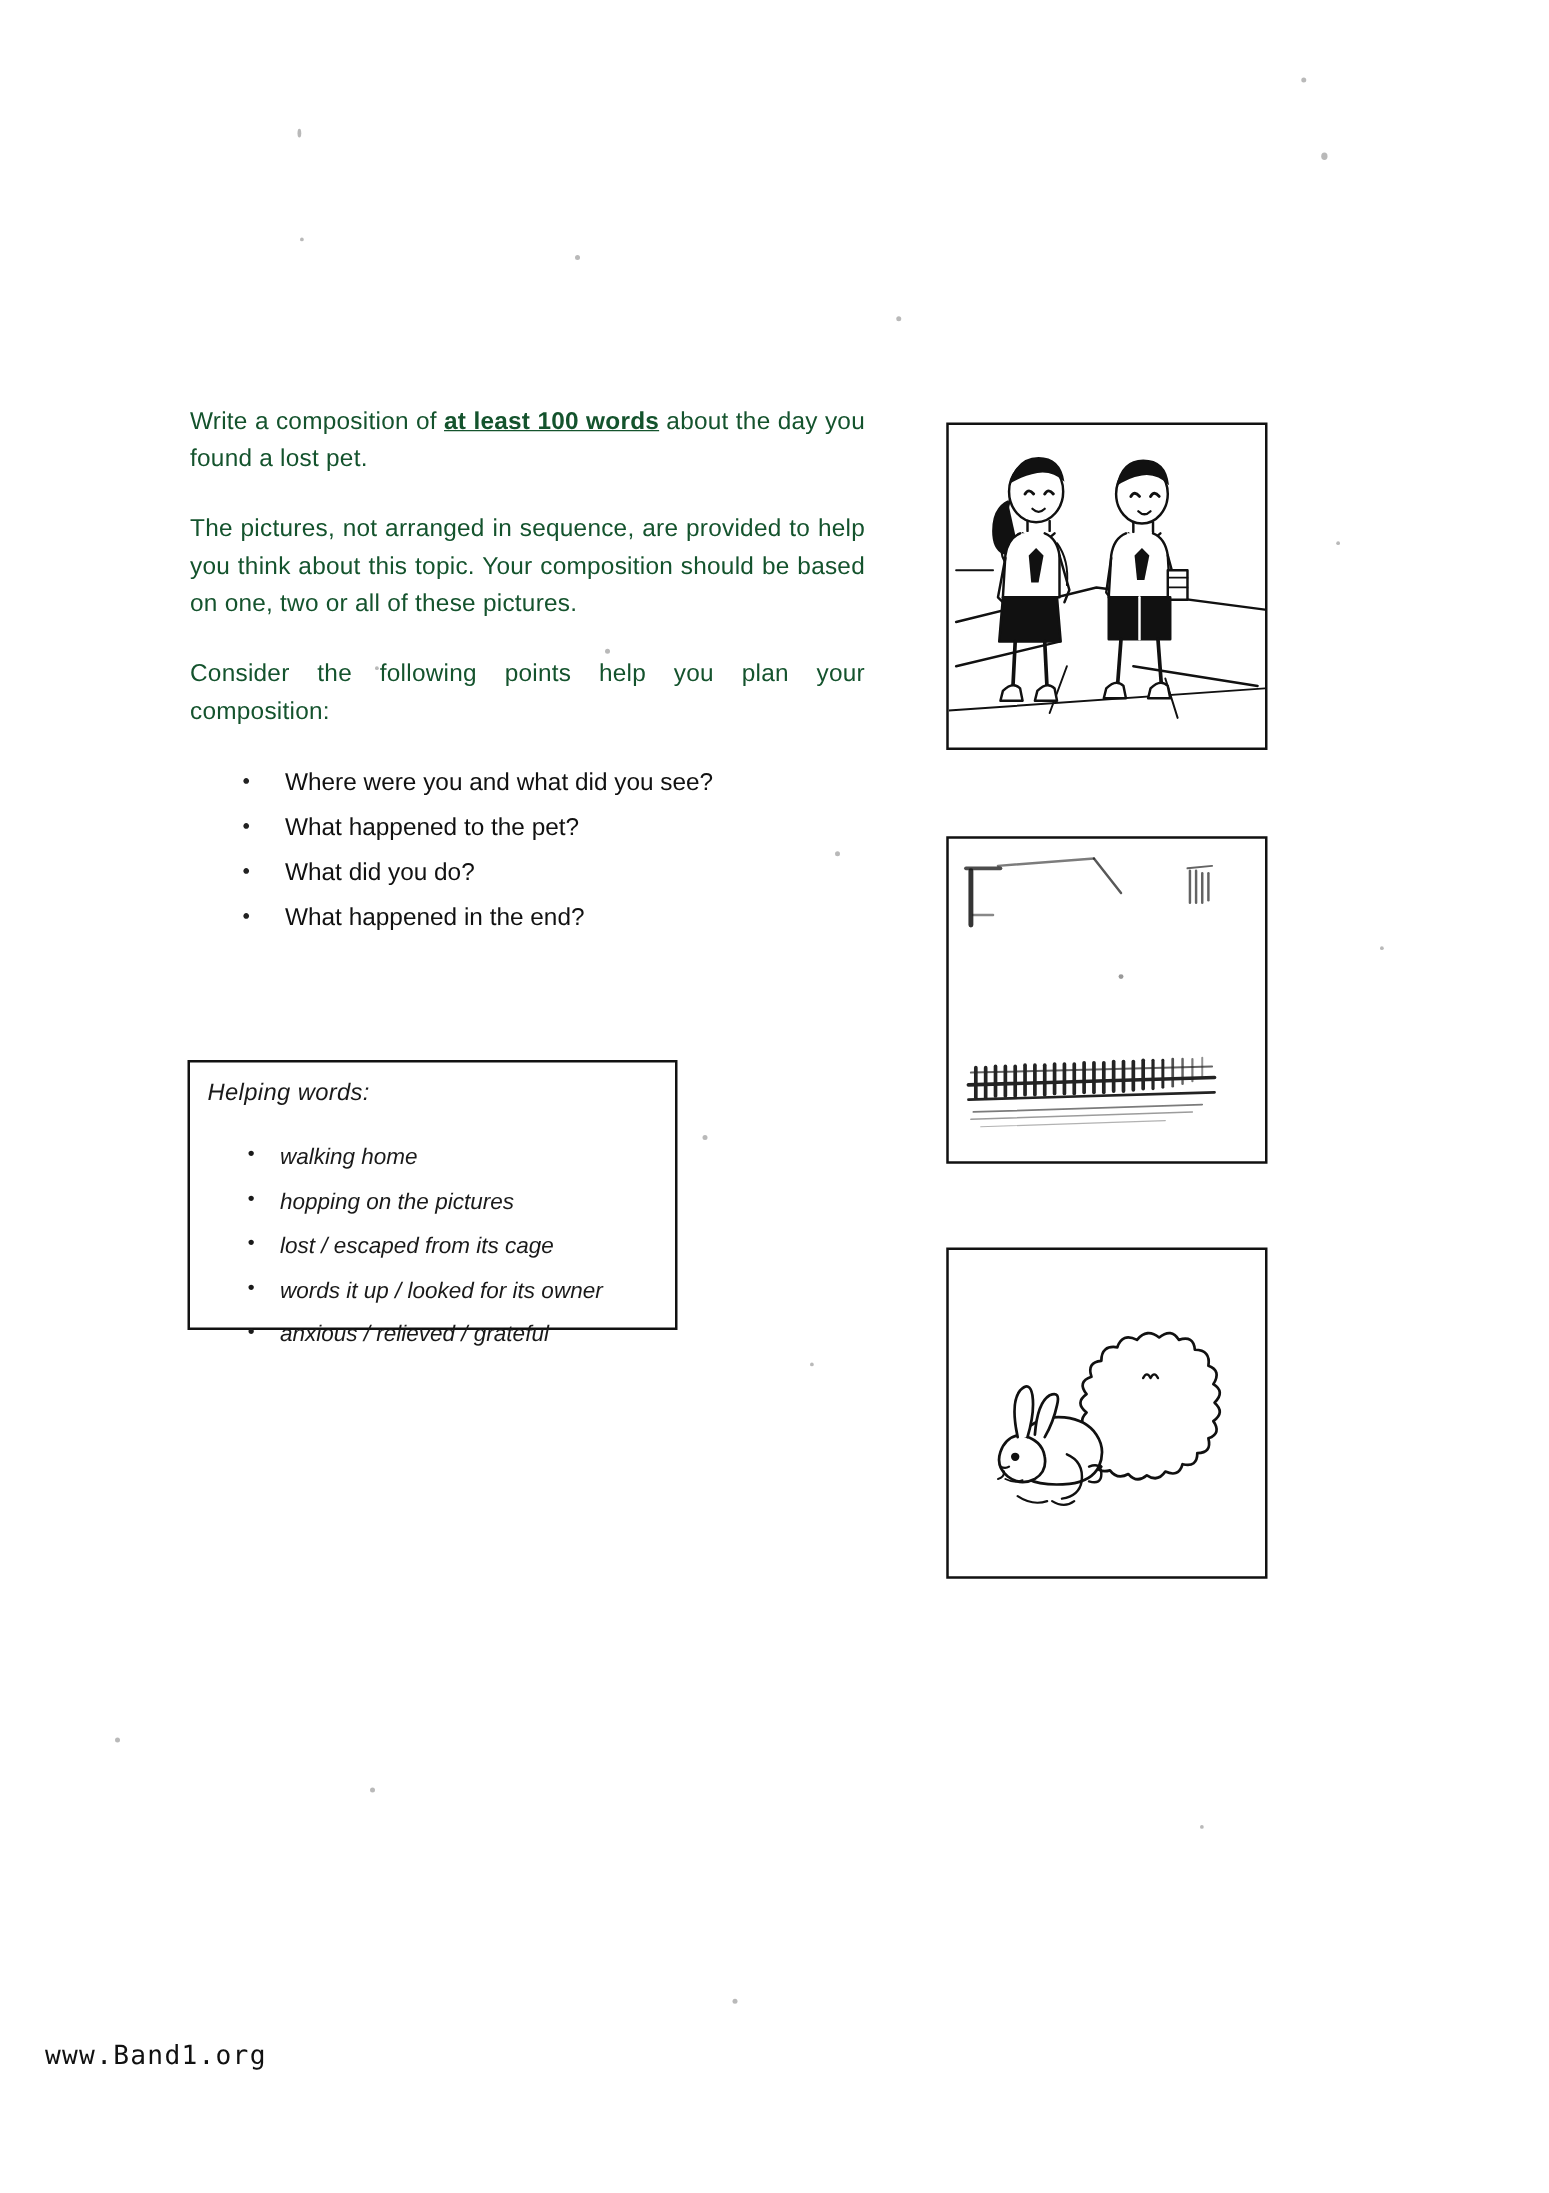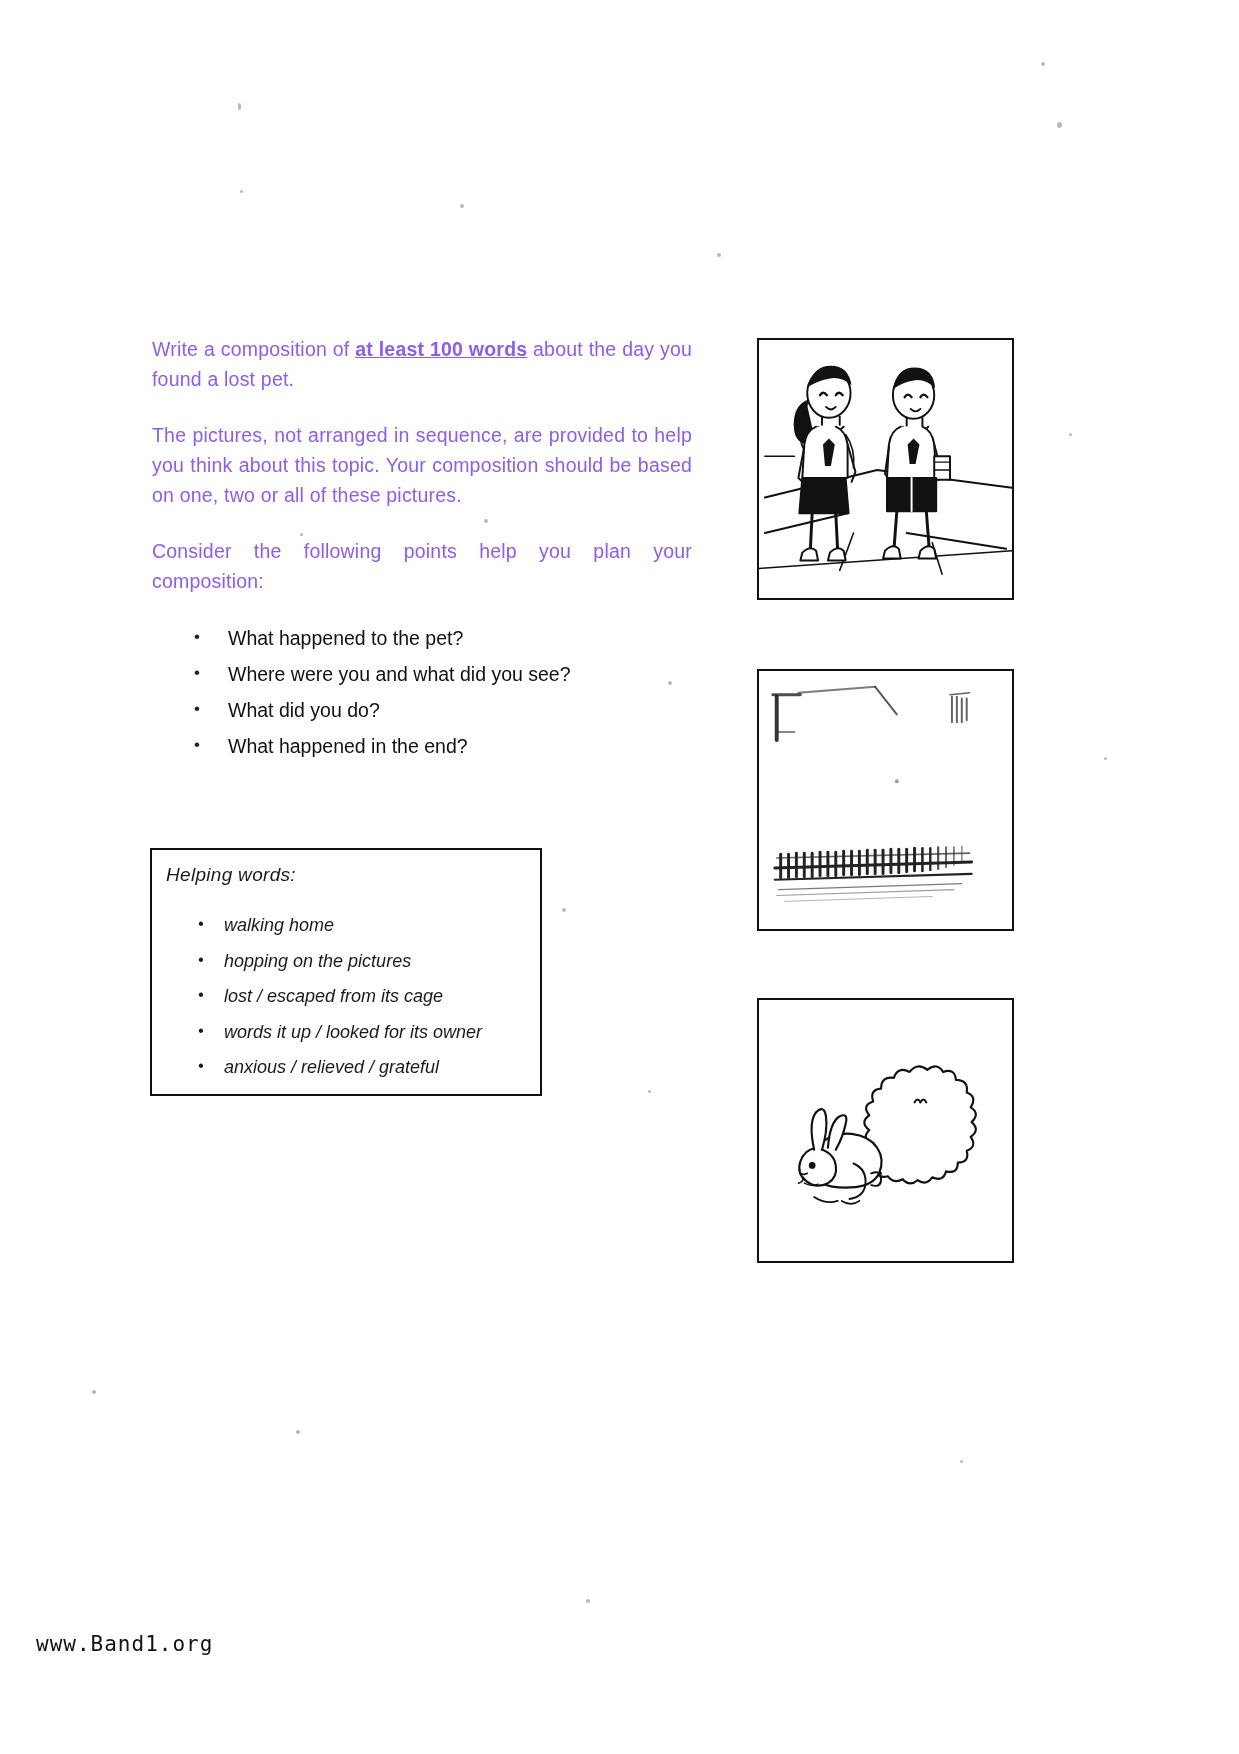--- a/index.html
+++ b/index.html
@@ -34,23 +34,23 @@
     position: absolute;
     left: 152px;
     top: 318px;
     width: 540px;
   }
 
   .para {
     font-size: 19.5px;
     line-height: 30px;
     text-align: justify;
-    margin: 16px 0 26px 0;
+    margin: 4px 0 26px 0;
     letter-spacing: 0.2px;
-    color: #8b5cf6;
+    color: #14532d;
   }
   .para.tight { margin-bottom: 24px; }
 
   .u-bold {
     font-weight: bold;
     text-decoration: underline;
   }
 
   ul.points {
     list-style: none;
@@ -72,21 +72,21 @@
     font-size: 17px;
     color: #222;
   }
 
   
   .help-box {
     position: absolute;
     left: 150px;
     top: 848px;
     width: 392px;
-    height: 248px;
+    height: 216px;
     border: 2.5px solid #111;
     box-sizing: border-box;
   }
   .help-title {
     position: absolute;
     left: 14px;
     top: 14px;
     font-size: 19px;
     font-style: italic;
     letter-spacing: 0.3px;
@@ -162,22 +162,22 @@
 
   <div class="text-col">
 
     <p class="para"><span>Write a composition of </span><span class="u-bold">at least 100 words</span><span> about the day you found a lost pet.</span></p>
 
     <p class="para">The pictures, not arranged in sequence, are provided to help you think about this topic. Your composition should be based on one, two or all of these pictures.</p>
 
     <p class="para tight">Consider the following points help you plan your composition:</p>
 
     <ul class="points">
+      <li>Where were you and what did you see?</li>
       <li>What happened to the pet?</li>
-      <li>Where were you and what did you see?</li>
       <li>What did you do?</li>
       <li>What happened in the end?</li>
     </ul>
 
   </div>
 
   <div class="help-box">
     <div class="help-title">Helping words:</div>
     <ul class="help-list">
       <li>walking home</li>

